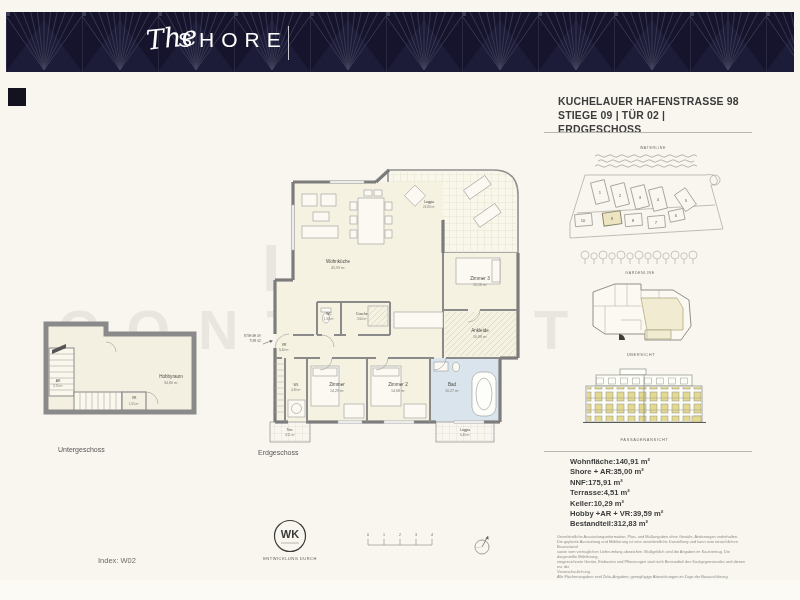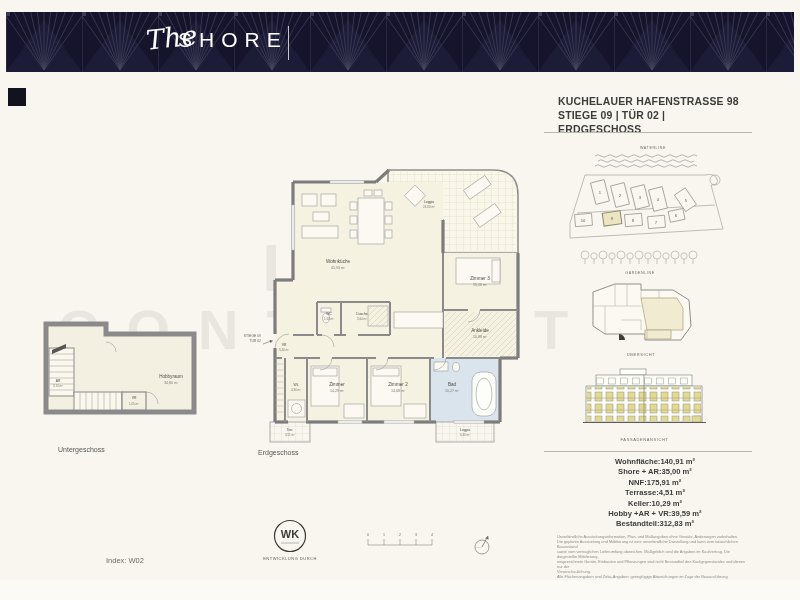--- a/index.html
+++ b/index.html
@@ -16,27 +16,27 @@
   
   #corner-mark{left:8px;top:88px;width:18px;height:18px;background:#13121f;}
   
   #title{left:558px;top:94px;width:200px;font-size:11px;font-weight:bold;color:#3c3c3c;
         line-height:14px;transform:scaleX(.95);transform-origin:left top;letter-spacing:.2px;}
   #title-rule{left:544px;top:132px;width:208px;height:1px;background:#b9b6ad;}
   .cap{font-size:4px;letter-spacing:.6px;color:#6b6b66;text-align:center;}
   
   #table-rule{left:544px;top:451px;width:208px;height:1px;background:#b9b6ad;}
   #area-table{left:557px;top:457px;width:183px;font-size:7.6px;font-weight:bold;color:#3d3d3d;}
-  .arow{display:flex;justify-content:center;height:10.4px;line-height:10.4px;margin-left:13px;}
+  .arow{display:flex;justify-content:flex-start;height:10.4px;line-height:10.4px;margin-left:13px;}
   
   #disclaimer{left:557px;top:534px;width:190px;font-size:3.9px;line-height:5px;color:#8f8d86;}
   
   #ug-caption{left:58px;top:446px;font-size:7px;color:#565656;}
   #eg-caption{left:258px;top:449px;font-size:7px;color:#565656;}
-  #index-label{left:98px;top:556px;font-size:7.5px;color:#6e6c66;margin-left:8px;}
+  #index-label{left:98px;top:556px;font-size:7.5px;color:#6e6c66;}
   #dev-label{left:260px;top:556px;width:60px;text-align:center;font-size:4px;
        letter-spacing:.5px;color:#5b5b57;}
   
   .wm{color:rgba(125,120,105,.13);font-weight:bold;pointer-events:none;white-space:nowrap;}
   #wm1{left:262px;top:230px;font-size:66px;letter-spacing:26px;}
   #wm2{left:58px;top:297px;font-size:56px;letter-spacing:28px;}
   svg text{font-family:"Liberation Sans",sans-serif;}
   .rname{font-size:4.6px;fill:#4c4c48;}
   .rarea{font-size:3.6px;fill:#7d7b74;}
   .rname-s{font-size:3.4px;fill:#4c4c48;}

